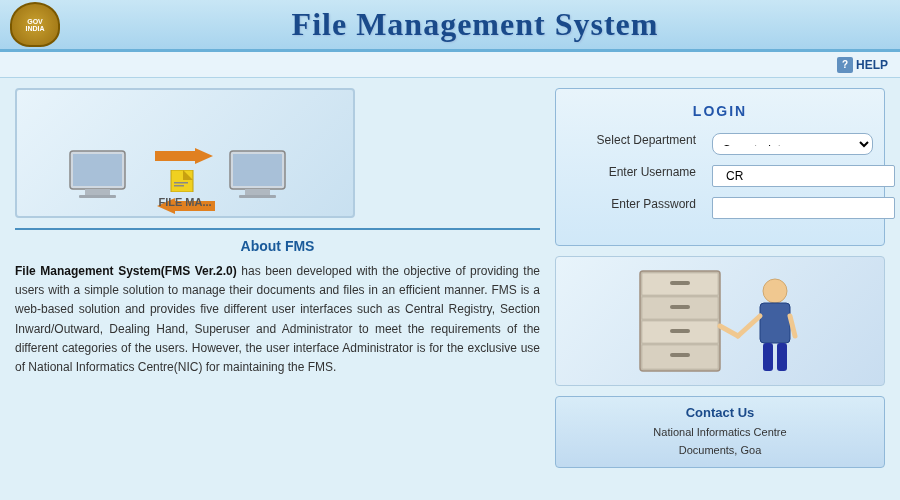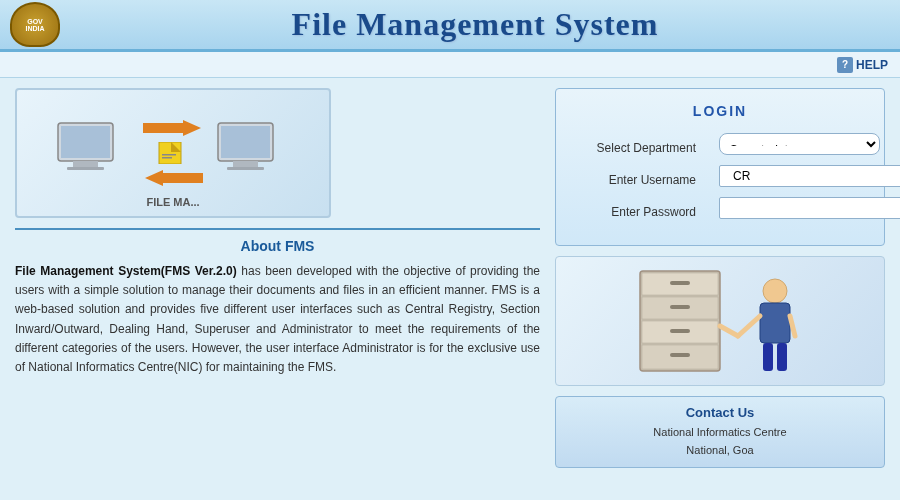--- a/index.html
+++ b/index.html
@@ -70,27 +70,27 @@
       height: calc(500px - 52px - 26px);
     }
 
     
     #left-panel {
       flex: 1;
     }
 
     
     #banner-image {
-      width: 316px;
+      width: 340px;
       height: 130px;
       background: linear-gradient(135deg, #e8f4fb 0%, #c8e0f0 100%);
       border: 2px solid #b0cce0;
       border-radius: 4px;
       display: flex;
-      align-items: center;
+      align-items: flex-end;
       justify-content: center;
       margin-bottom: 10px;
       position: relative;
       overflow: hidden;
     }
     .banner-inner {
       display: flex;
       align-items: center;
       gap: 10px;
     }
@@ -177,23 +177,23 @@
     #login-title {
       text-align: center;
       font-size: 14px;
       font-weight: bold;
       color: #2255aa;
       margin-bottom: 14px;
       letter-spacing: 2px;
     }
     .form-row {
       display: flex;
-      align-items: flex-end;
+      align-items: flex-start;
       margin-bottom: 10px;
-      gap: 23px;
+      gap: 16px;
     }
     .form-label {
       width: 120px;
       text-align: right;
       font-size: 12px;
       color: #333;
       flex-shrink: 0;
     }
     .form-input {
       flex: 1;
@@ -403,19 +403,19 @@
         <rect x="157" y="82" width="10" height="28" rx="3" fill="#2030a0"></rect>
 
         <line x1="118" y1="75" x2="100" y2="65" stroke="#f0c890" stroke-width="5" stroke-linecap="round"></line>
       </svg>
     </div>
 
     <div id="contact-box">
       <div id="contact-title">Contact Us</div>
       <div id="contact-info">
         <div>National Informatics Centre</div>
-        <div>National, Goa</div>
+        <div>Documents, Goa</div>
       </div>
     </div>
 
   </div>
 
 </div>
 
 </body></html>

